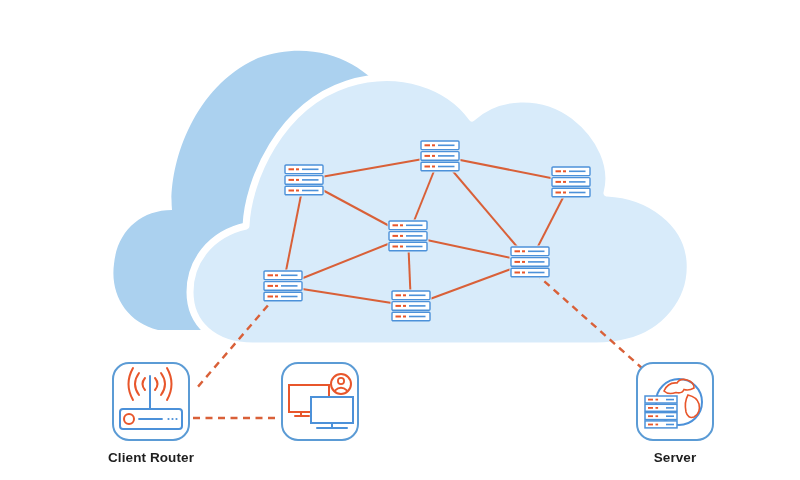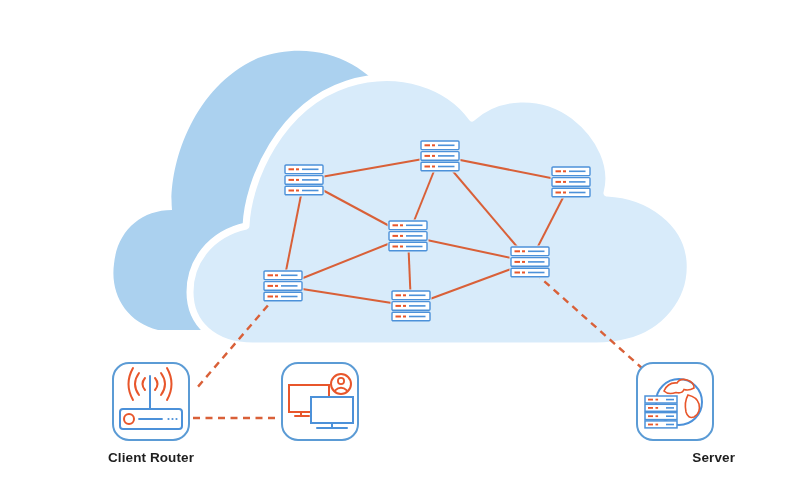--- a/index.html
+++ b/index.html
@@ -15,21 +15,21 @@
     position:absolute;
     width:120px;
     text-align:center;
     font-weight:700;
     font-size:13.5px;
     letter-spacing:.1px;
     color:#1e1e1e;
   }
   #label-client-router{left:91px;top:450px;}
   #label-client-users{left:260px;top:450px;}
-  #label-server{left:615px;top:450px;text-align:right;}
+  #label-server{left:615px;top:450px;}
 </style>
 </head>
 <body>
 
 <div class="stage">
   <svg id="diagram" width="800" height="480" viewBox="0 0 800 480">
 
     <path d="M 158 330
              C 126 322, 110 294, 114 264
              C 117 232, 140 210, 172 210

